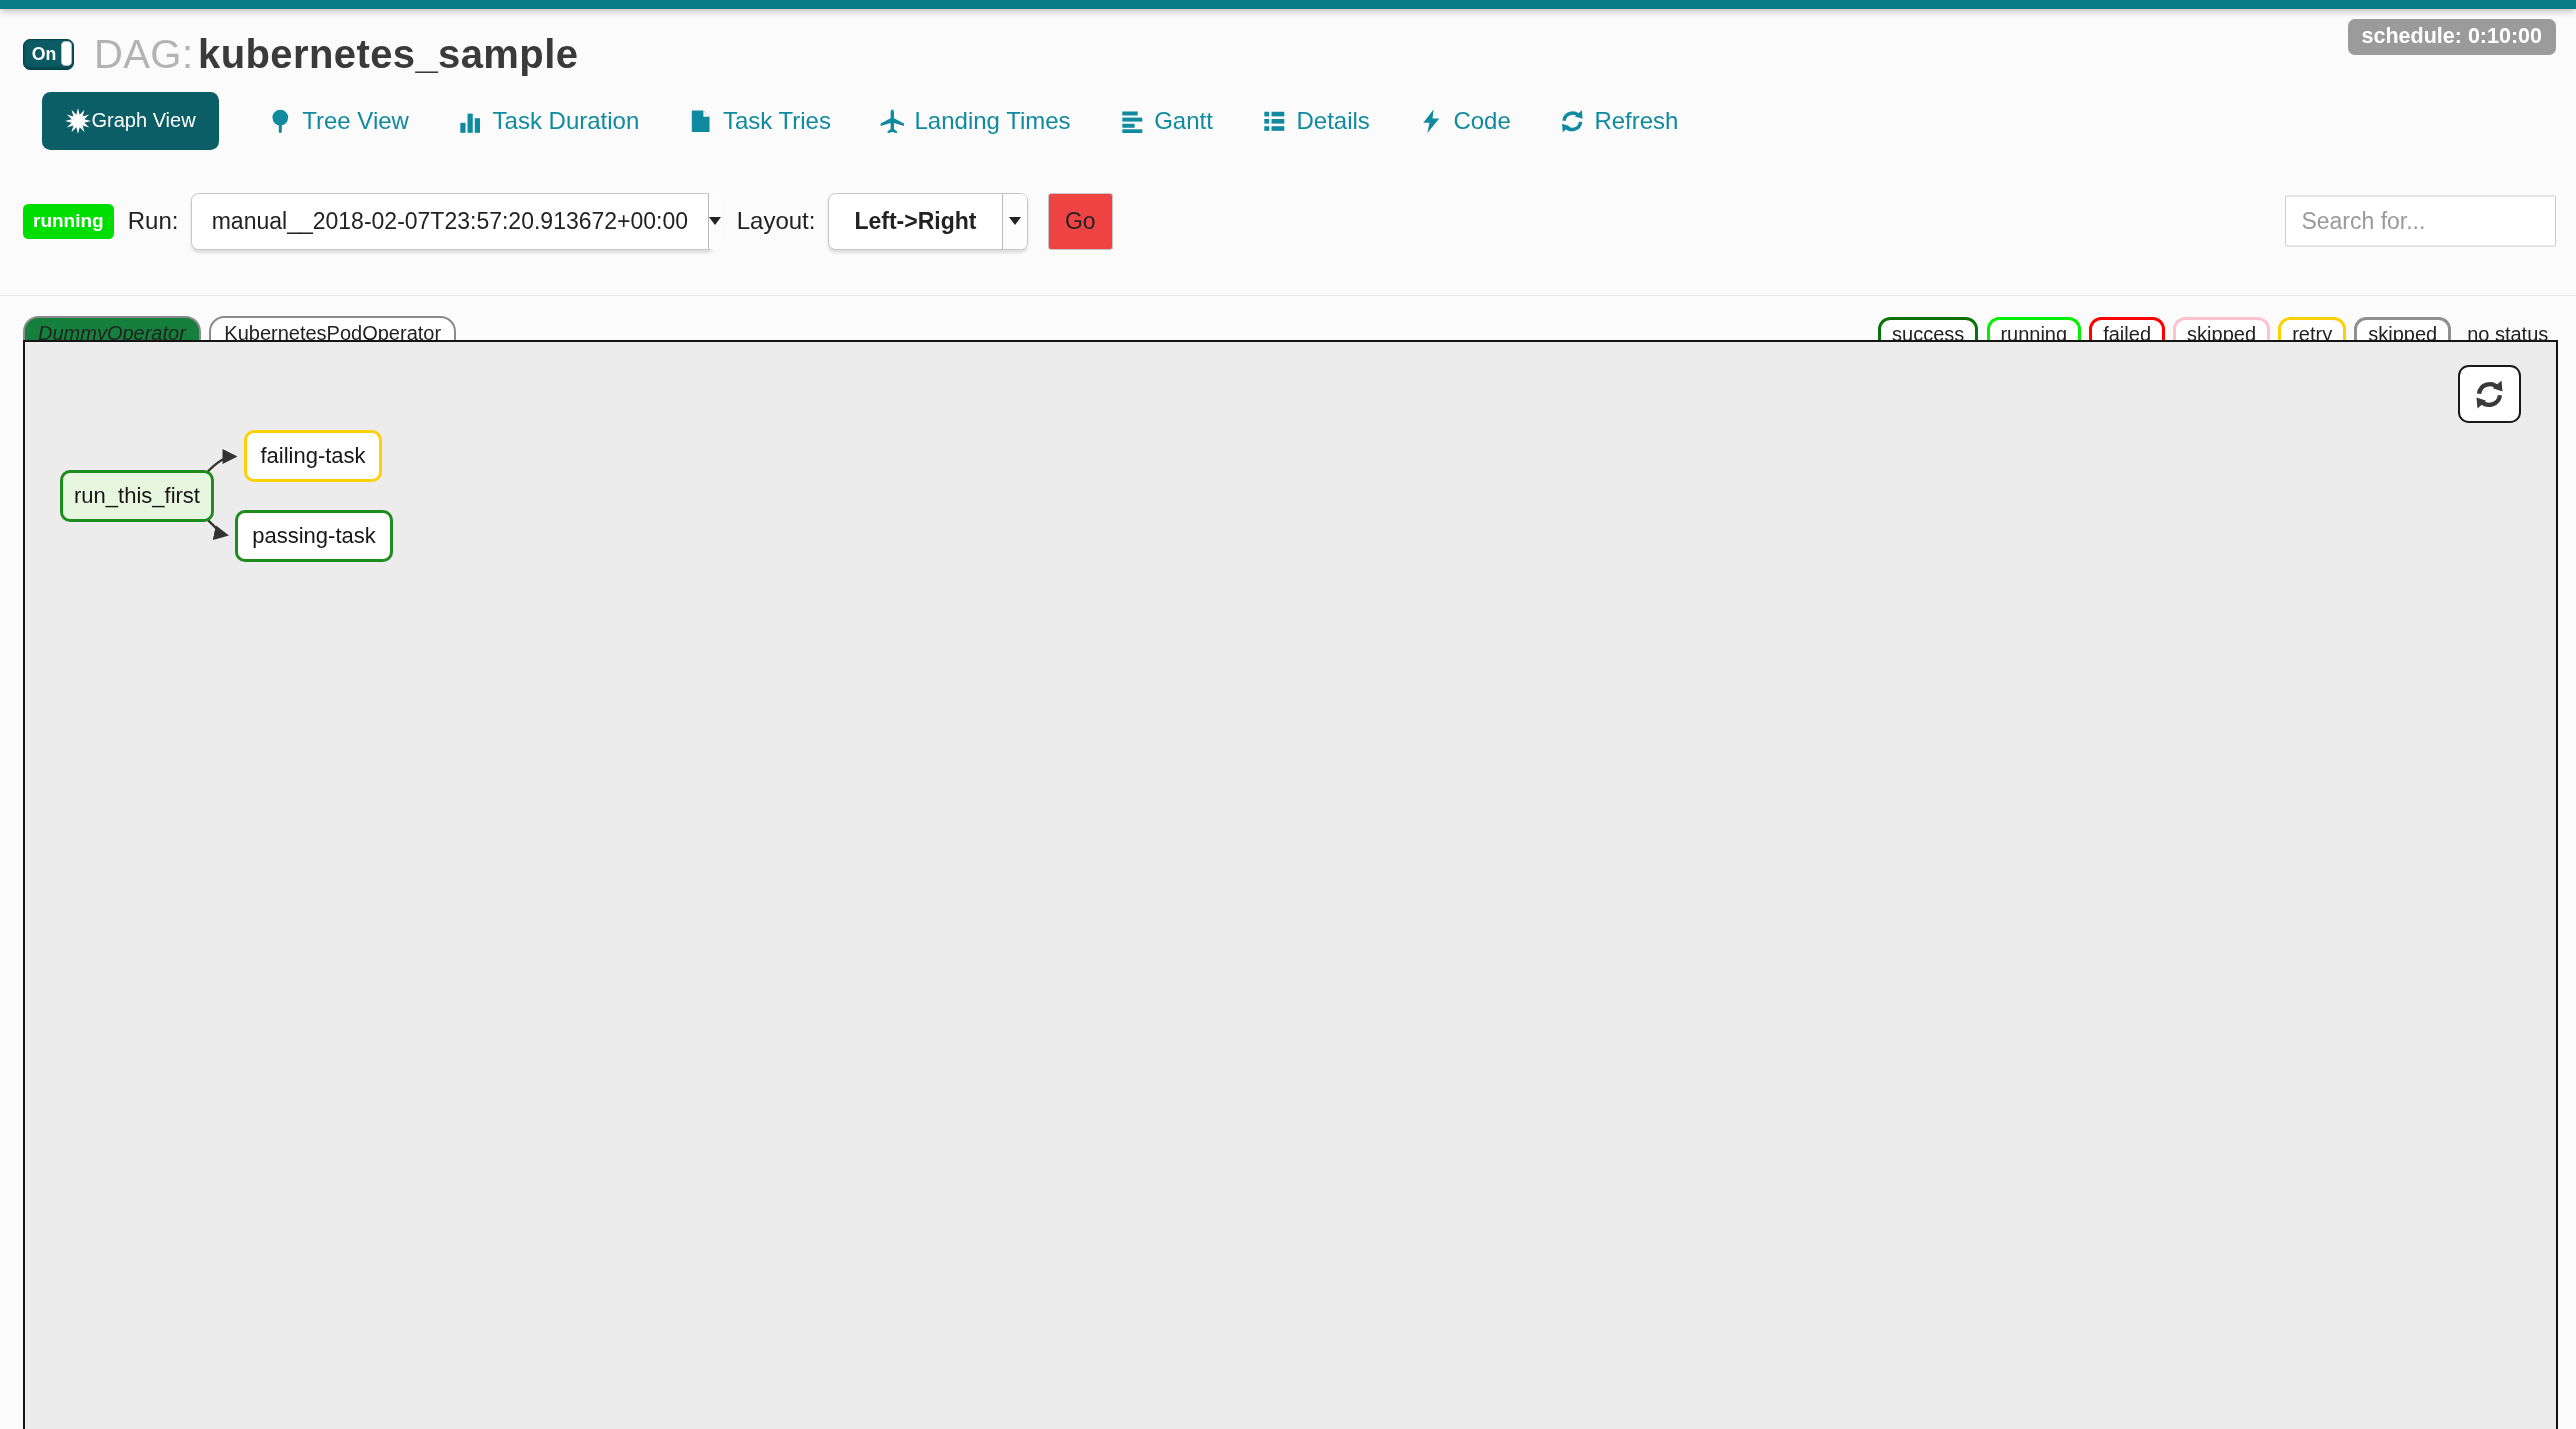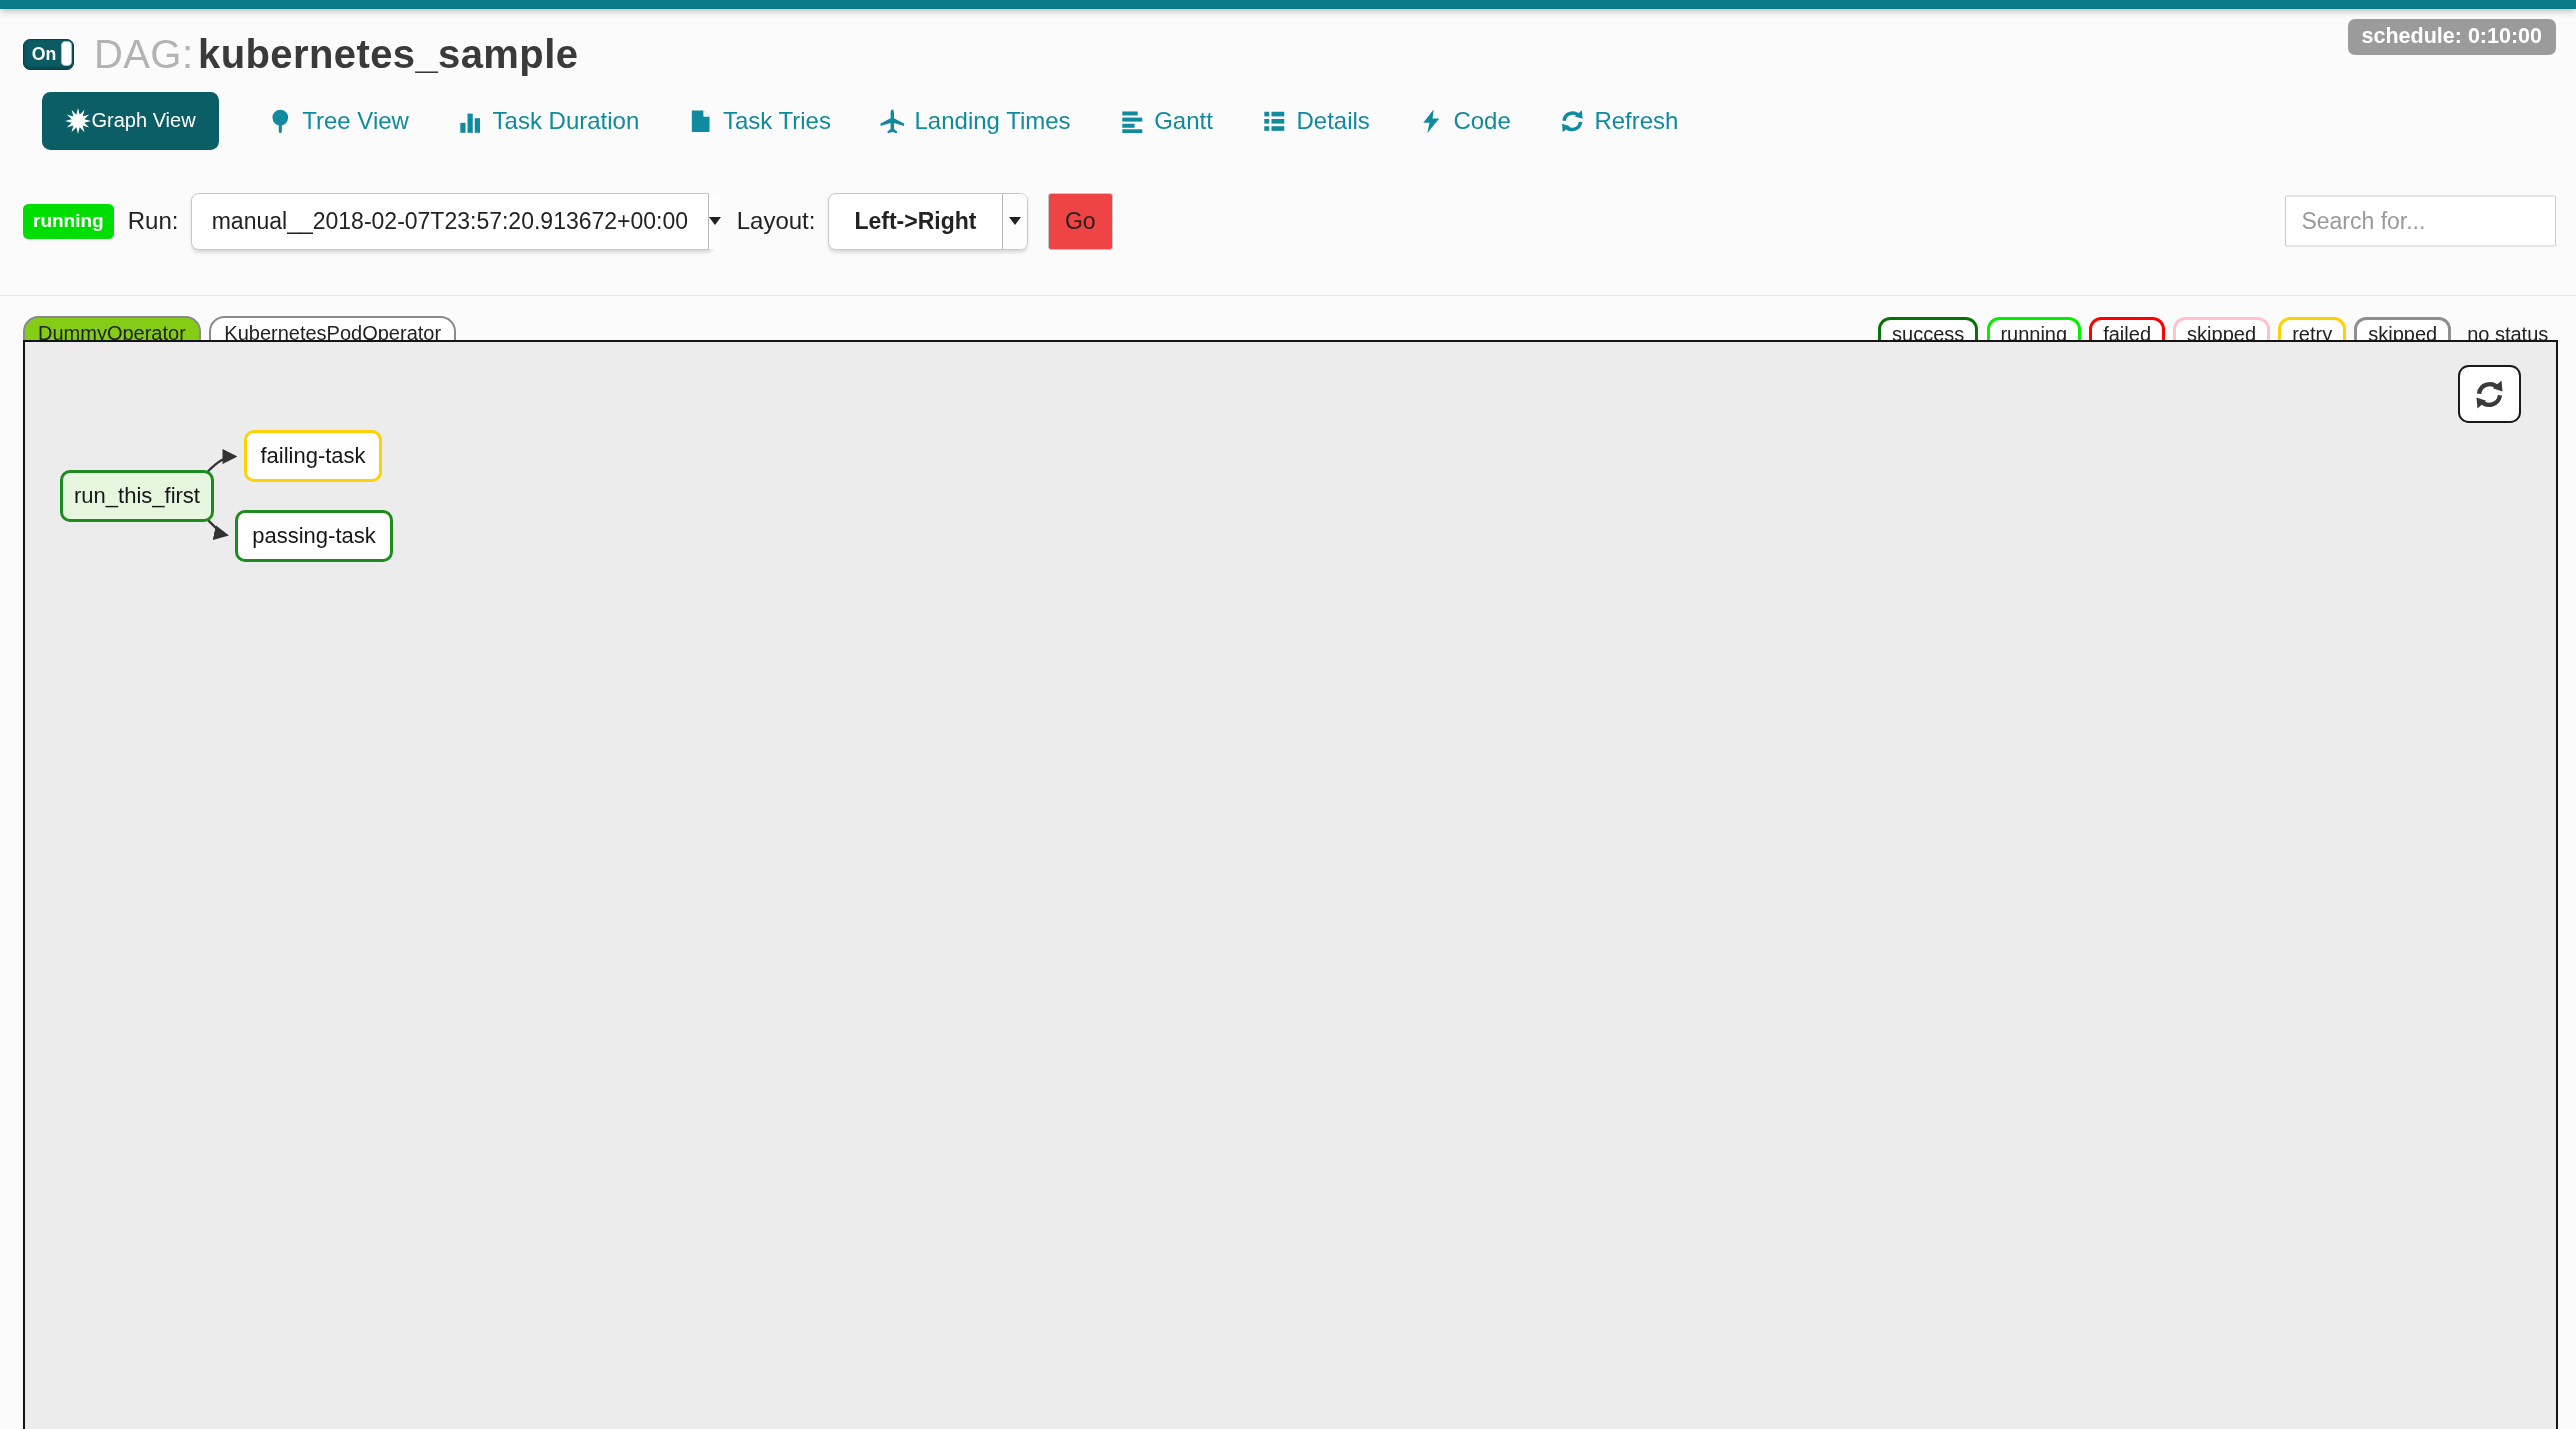--- a/index.html
+++ b/index.html
@@ -94,21 +94,21 @@
   .divider { border-top: 1.5px solid #e7e7e7; margin-top: 45px; }
   .legend-row {
     display: flex; align-items: center; justify-content: space-between;
     padding: 20px 20px 0 23px;
   }
   .op-group, .status-group { display: flex; align-items: center; gap: 8.5px; }
   .op-pill {
     border: 2.3px solid #8a8a8a; border-radius: 15.4px; background: #fff;
     font-size: 20px; color: #222; padding: 4.6px 13px 6.2px; white-space: nowrap;
   }
-  .op-pill.op-dummy { background: #84cc16; }
+  .op-pill.op-dummy { background: #15803d; font-style: italic; }
   .status-pill {
     border: 3.8px solid; border-radius: 12.3px; background: #fff;
     font-size: 20px; color: #222; padding: 2.3px 10.8px 3.8px; white-space: nowrap;
   }
   .st-success { border-color: #077307; }
   .st-running { border-color: #00f000; }
   .st-failed  { border-color: #fe0000; }
   .st-skipped { border-color: #ffc2cd; }
   .st-retry   { border-color: #ffd000; }
   .st-queued  { border-color: #8f8f8f; }

